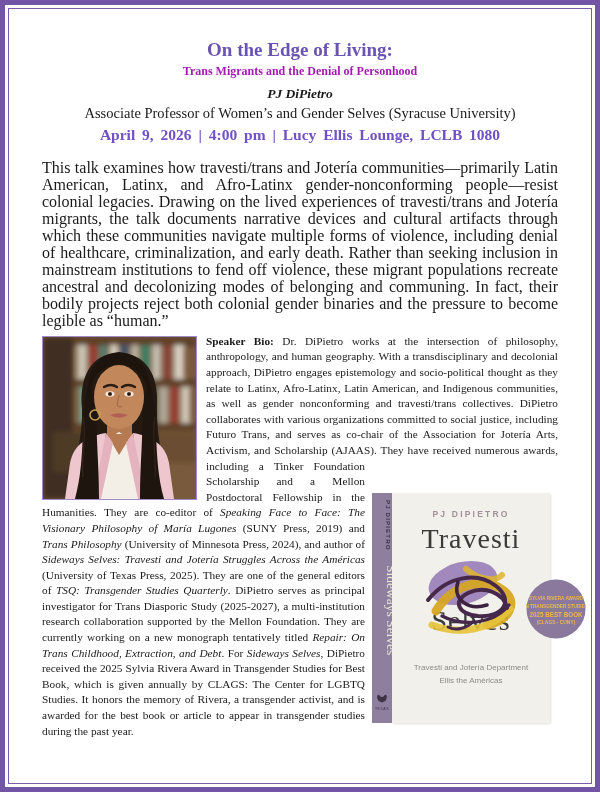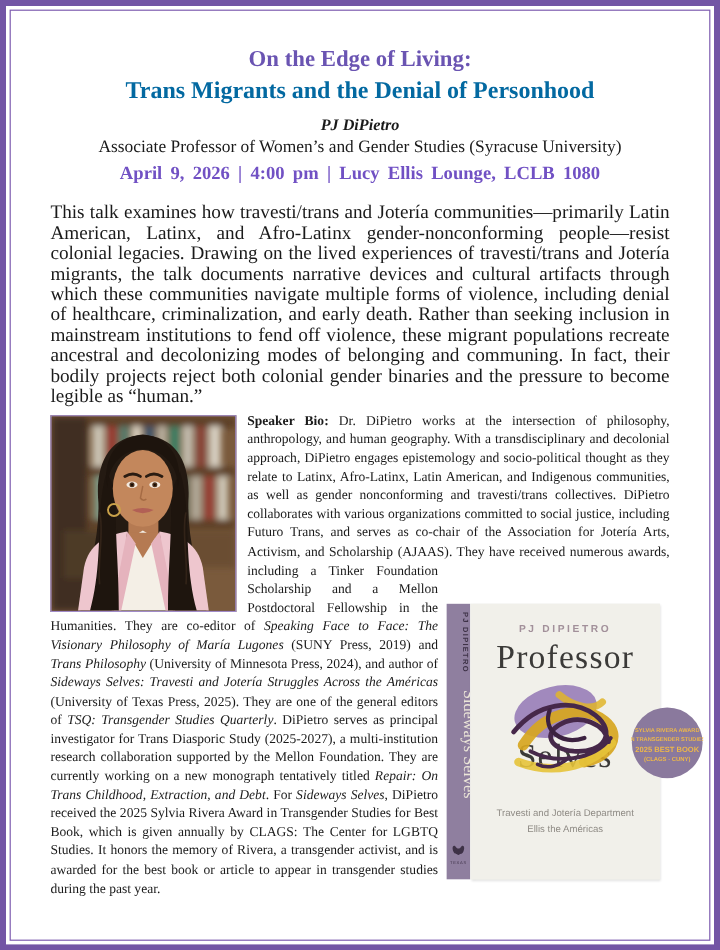--- a/index.html
+++ b/index.html
@@ -10,21 +10,21 @@
     position:relative;overflow:hidden;
   }
   .inner{
     position:absolute;top:3px;left:3px;right:3px;bottom:3px;
     border:1.5px solid #7d5cb0;overflow:hidden;
   }
   .content{padding:30px 33px 0 33px;}
 
   .t-center{text-align:center;}
   .title1{font-size:19px;font-weight:bold;color:#6a54b2;line-height:1.2;margin:0;}
-  .title2{font-size:20px;font-weight:bold;color:#0369a1;line-height:1.25;margin:2px 0 0 0;}
+  .title2{font-size:12px;font-weight:bold;color:#a21caf;line-height:1.25;margin:2px 0 0 0;}
   .name{font-size:13.5px;font-weight:bold;font-style:italic;margin-top:7px;}
   .affil{font-size:14.5px;margin-top:3px;}
   .series{font-size:15.5px;font-weight:bold;margin-top:22px;}
   .date{font-size:15.5px;font-weight:bold;color:#7151c4;margin-top:4px;word-spacing:3px;text-align:center;}
 
   .abstract{
     margin-top:15px;font-size:16px;line-height:17px;text-align:justify;
   }
   .bio{
     margin-top:5px;font-size:11.3px;line-height:15.6px;text-align:justify;
@@ -69,21 +69,21 @@
 </head>
 <body>
 
 <div class="page">
   <div class="inner">
     <div class="content">
 
       <div class="title1 t-center">On the Edge of Living:</div>
       <div class="title2 t-center">Trans Migrants and the Denial of Personhood</div>
       <div class="name t-center">PJ DiPietro</div>
-      <div class="affil t-center">Associate Professor of Women’s and Gender Studies (Syracuse University)</div>
+      <div class="affil t-center">Associate Professor of Women’s and Gender Selves (Syracuse University)</div>
       <div class="date t-center">April 9, 2026 | 4:00 pm | Lucy Ellis Lounge, LCLB 1080</div>
 
       <div class="abstract">This talk examines how travesti/trans and Jotería communities—primarily Latin American, Latinx, and Afro-Latinx gender-nonconforming people—resist colonial legacies. Drawing on the lived experiences of travesti/trans and Jotería migrants, the talk documents narrative devices and cultural artifacts through which these communities navigate multiple forms of violence, including denial of healthcare, criminalization, and early death. Rather than seeking inclusion in mainstream institutions to fend off violence, these migrant populations recreate ancestral and decolonizing modes of belonging and communing. In fact, their bodily projects reject both colonial gender binaries and the pressure to become legible as “human.”</div>
 
       <div class="bio clearfix">
 
         
         <span class="photo-wrap">
           <svg width="153" height="162" viewBox="0 0 153 162" xmlns="http://www.w3.org/2000/svg">
             <defs>
@@ -162,21 +162,21 @@
               <rect width="20" height="230" fill="#8f7f9f"></rect>
               <text transform="translate(13.5,7) rotate(90)" font-family="Liberation Sans, sans-serif" font-size="6.2" font-weight="bold" letter-spacing="1.1" fill="#3e3247">PJ DIPIETRO</text>
               <text transform="translate(14.5,72) rotate(90)" font-family="Liberation Serif, serif" font-size="13.5" fill="#ece6d8">Sideways Selves</text>
               <g>
                 <path d="M6,207 C4,203 6,200 8,203 C9,204.4 11,204.4 12,203 C14,200 16,203 14,207 C13,209 11.5,208.3 10,209.6 C8.5,208.3 7,209 6,207 Z" fill="#3e3247"></path>
               </g>
               <text x="10" y="217" text-anchor="middle" font-family="Liberation Sans, sans-serif" font-size="3.4" letter-spacing="0.6" fill="#3e3247">TEXAS</text>
             </svg>
             <span class="cover">
               <span class="cover-author">PJ DIPIETRO</span>
-              <span class="cover-title one">Professor</span>
+              <span class="cover-title one">Travesti</span>
               <span class="cover-title two">Selves</span>
               <svg class="cover-art" width="126" height="88" viewBox="0 0 126 88" xmlns="http://www.w3.org/2000/svg">
                 <ellipse cx="55" cy="28" rx="35" ry="21" fill="#8b6bb0" opacity="0.78" transform="rotate(-14 55 28)"></ellipse>
                 <path d="M28,56 C44,30 76,20 96,36 C111,48 100,66 79,70" stroke="#d7a61f" stroke-width="9" fill="none" stroke-linecap="round" opacity="0.92"></path>
                 <path d="M24,70 C50,80 82,76 102,54" stroke="#e6c33a" stroke-width="7" fill="none" stroke-linecap="round" opacity="0.9"></path>
                 <path d="M58,14 C70,24 86,28 94,20" stroke="#e0b52a" stroke-width="6" fill="none" stroke-linecap="round" opacity="0.85"></path>
                 <path d="M20,45 C40,20 70,17 88,31 C106,45 96,63 70,61 C50,59 44,46 60,38 C76,30 96,38 99,53" stroke="#46284a" stroke-width="4" fill="none" stroke-linecap="round"></path>
                 <path d="M34,61 C55,72 86,69 101,50" stroke="#46284a" stroke-width="3.2" fill="none" stroke-linecap="round"></path>
                 <path d="M50,27 C44,44 60,56 79,50" stroke="#3c2240" stroke-width="3.6" fill="none" stroke-linecap="round"></path>
                 <path d="M66,66 C58,74 48,76 40,72" stroke="#46284a" stroke-width="3" fill="none" stroke-linecap="round"></path>

